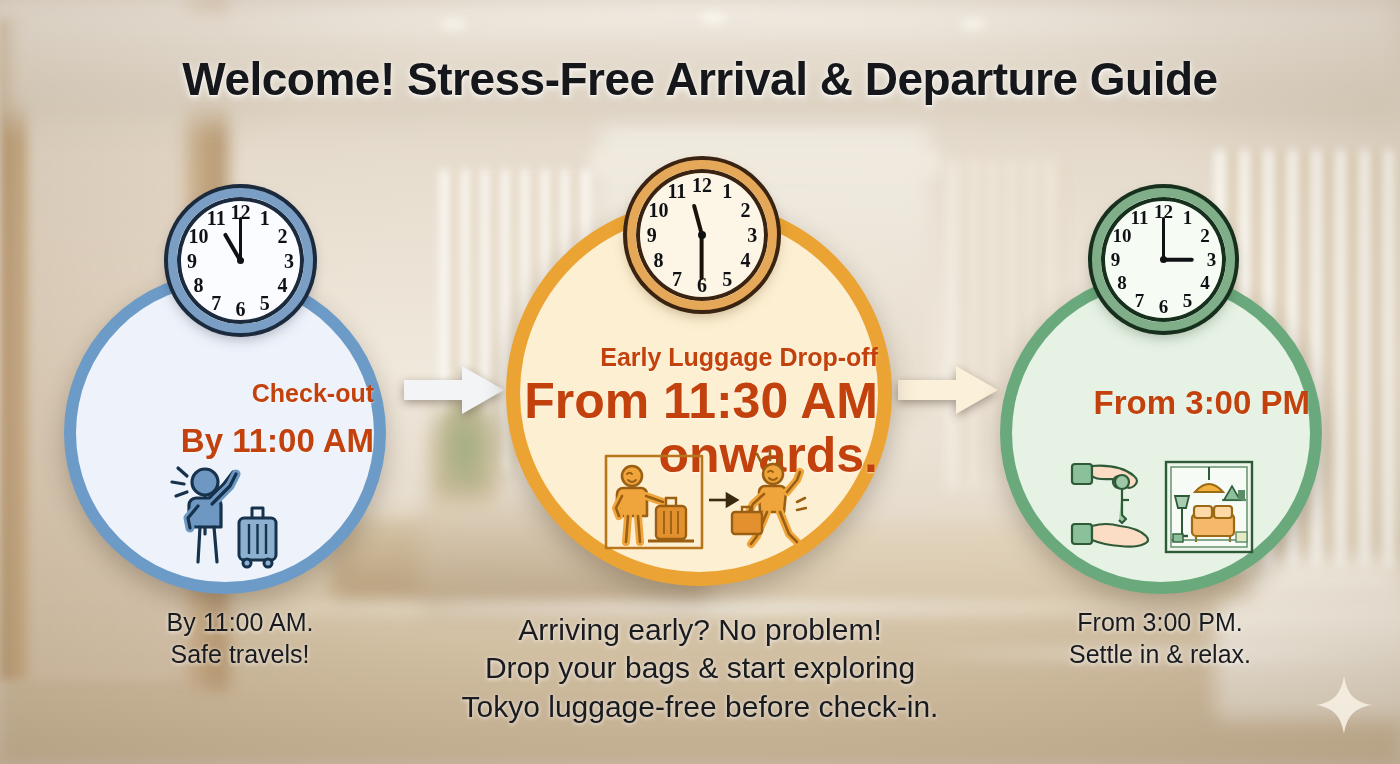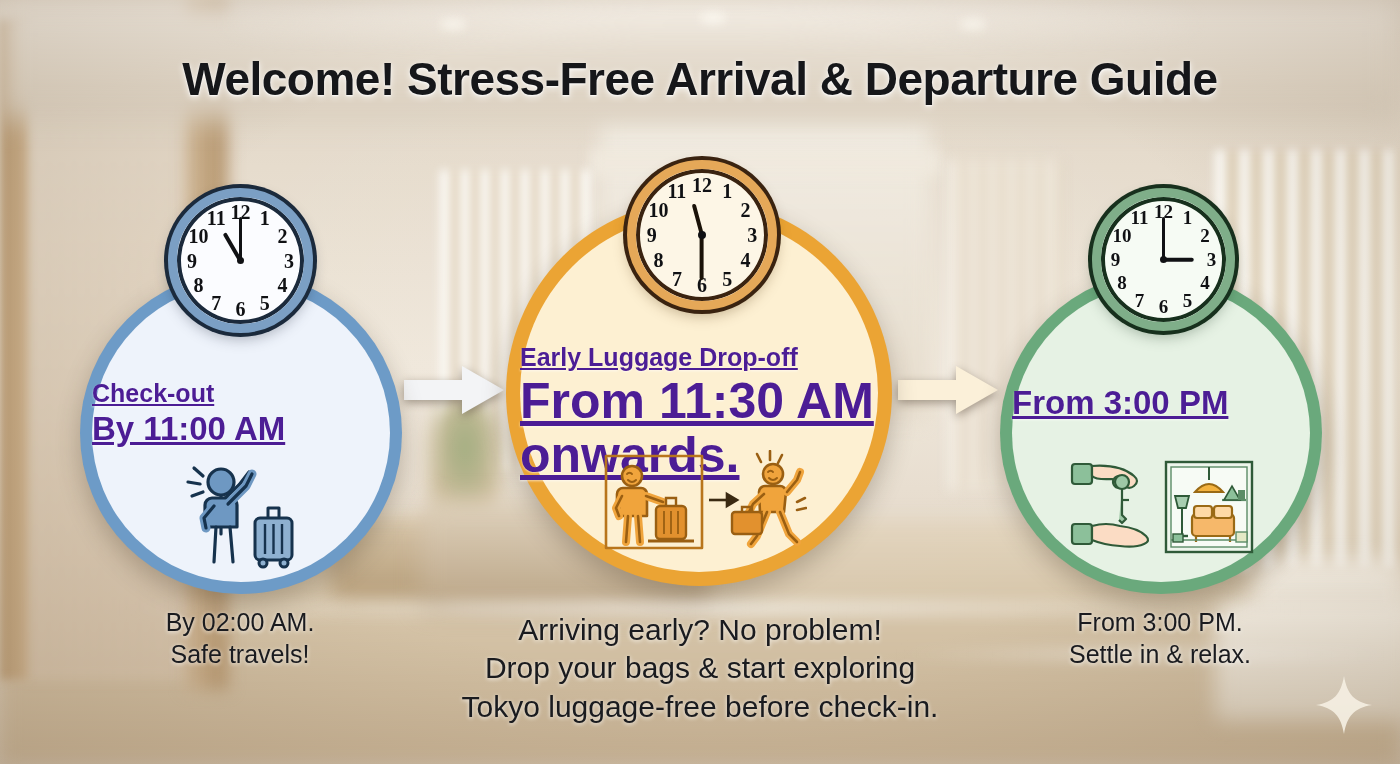--- a/index.html
+++ b/index.html
@@ -163,21 +163,21 @@
     display:flex; flex-direction:column; align-items:center;
     box-shadow:0 10px 24px rgba(60,45,30,.28);
   }
   .stage .inner{
     position:absolute; border-radius:50%;
     display:flex; flex-direction:column; align-items:center;
   }
 
   
   #stage-checkout{
-    left:80px; top:272px; width:322px; height:322px;
+    left:64px; top:272px; width:322px; height:322px;
     background:#6d9bc7;
   }
   #stage-checkout .inner{
     left:12px; top:12px; width:298px; height:298px;
     background:#eef3fb;
   }
   
   #stage-dropoff{
     left:506px; top:200px; width:386px; height:386px;
     background:#eba434;
@@ -190,24 +190,23 @@
   #stage-checkin{
     left:1000px; top:272px; width:322px; height:322px;
     background:#6aa97c;
   }
   #stage-checkin .inner{
     left:12px; top:12px; width:298px; height:298px;
     background:#e6f2e4;
   }
 
   .stage-label{
-    font-weight:bold; color:#4c1d95;
-    text-align:left; line-height:1.05;
+    font-weight:bold; color:#c2410c;
+    text-align:right; line-height:1.05;
     text-shadow:0 1px 2px rgba(255,255,255,.6);
-    text-decoration:underline;
   }
   .label-sm{ font-size:25px; }
   .label-lg{ font-size:33px; }
   #stage-dropoff .label-sm{ font-size:25px; }
   #stage-dropoff .label-lg{ font-size:50px; line-height:1.08; }
 
   .txt-block{ position:absolute; width:100%; text-align:center; }
   #co-text{ top:96px; }
   #ci-text{ top:96px; }
   #do-text{ top:130px; }
@@ -297,21 +296,21 @@
 </svg>
 
 <svg class="arrow" id="arrow-2" style="left:898px; top:362px;" width="100" height="56" viewBox="0 0 100 56">
   <polygon points="0,18 58,18 58,4 100,28 58,52 58,38 0,38" fill="#fbf0d9"></polygon>
 </svg>
 
 <div class="stage" id="stage-checkout">
   <div class="inner">
     <div class="txt-block" id="co-text">
       <div class="stage-label label-sm">Check-out</div>
-      <div class="stage-label label-lg" style="margin-top:6px;">By 11:00 AM</div>
+      <div class="stage-label label-lg" style="margin-top:18px;">By 11:00 AM</div>
     </div>
 
     <svg style="position:absolute; left:84px; top:176px;" width="130" height="110" viewBox="0 0 130 110">
       <g stroke="#16324d" stroke-width="3.2" stroke-linecap="round" stroke-linejoin="round" fill="#6e98c2">
 
         <line x1="18" y1="8" x2="27" y2="16" fill="none"></line>
         <line x1="12" y1="22" x2="24" y2="24" fill="none"></line>
         <line x1="16" y1="36" x2="27" y2="32" fill="none"></line>
 
         <circle cx="45" cy="22" r="13"></circle>
@@ -527,21 +526,21 @@
       <div class="clock-num" style="left: 30.0131px; top: 47.5475px; font-size: 19px;">10</div>
       <div class="clock-num" style="left: 47.5475px; top: 30.0131px; font-size: 19px;">11</div>
     </div>
   <div class="hands">
       <div class="hand" style="width: 4.004px; height: 30.745px; left: 69.498px; top: 40.755px; transform: rotate(90deg); background: rgb(16, 17, 20);"></div>
       <div class="hand" style="width: 3.432px; height: 42.9px; left: 69.784px; top: 28.6px; transform: rotate(0deg); background: rgb(16, 17, 20);"></div>
       <div class="pivot" style="width: 7.865px; height: 7.865px; left: 67.5675px; top: 67.5675px;"></div>
     </div>
 </div>
 
-<div class="caption" id="cap-checkout">By 02:00 AM.
+<div class="caption" id="cap-checkout">By 11:00 AM.
 Safe travels!</div>
 <div class="caption" id="cap-dropoff">Arriving early? No problem!
 Drop your bags &amp; start exploring
 Tokyo luggage-free before check-in.</div>
 <div class="caption" id="cap-checkin">From 3:00 PM.
 Settle in &amp; relax.</div>
 
 <svg id="sparkle" viewBox="0 0 56 58">
   <path d="M28 0 C31 18 38 26 56 29 C38 32 31 40 28 58 C25 40 18 32 0 29 C18 26 25 18 28 0 Z" fill="#f5efe2"></path>
 </svg>

